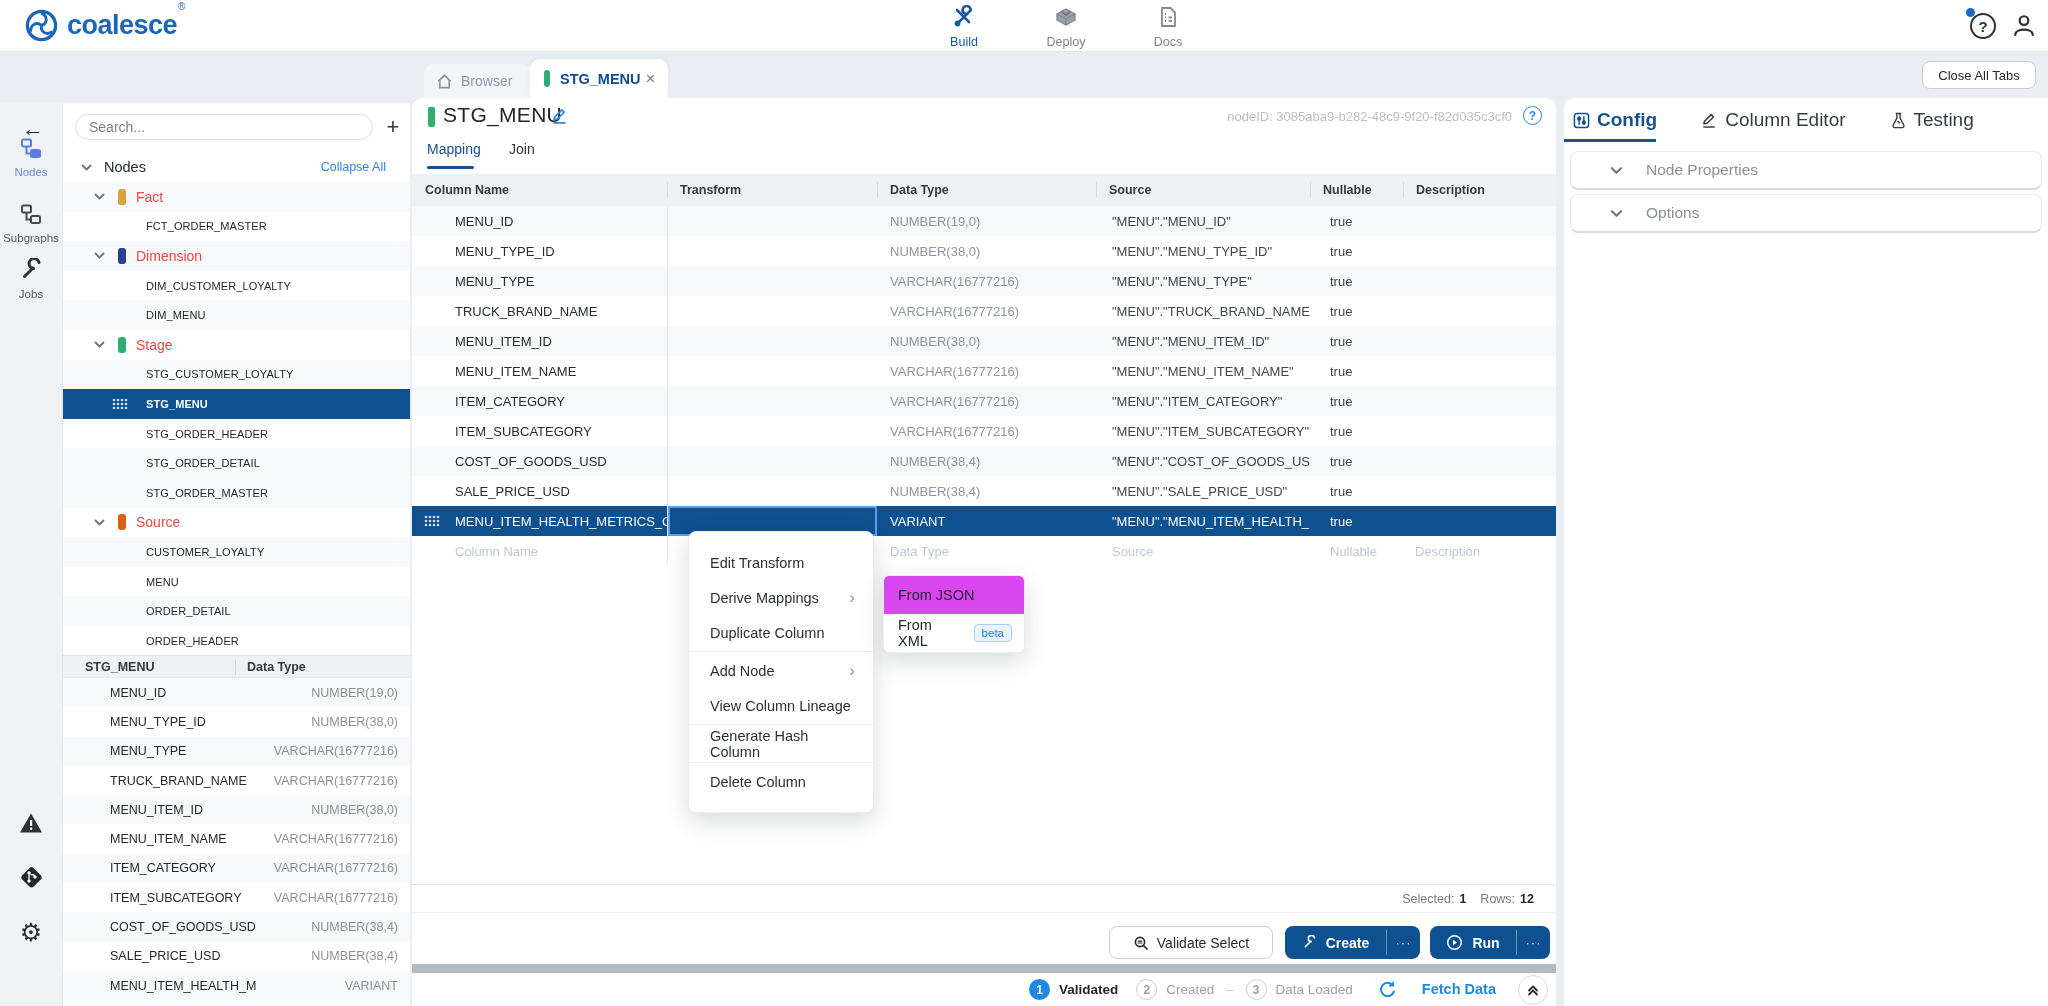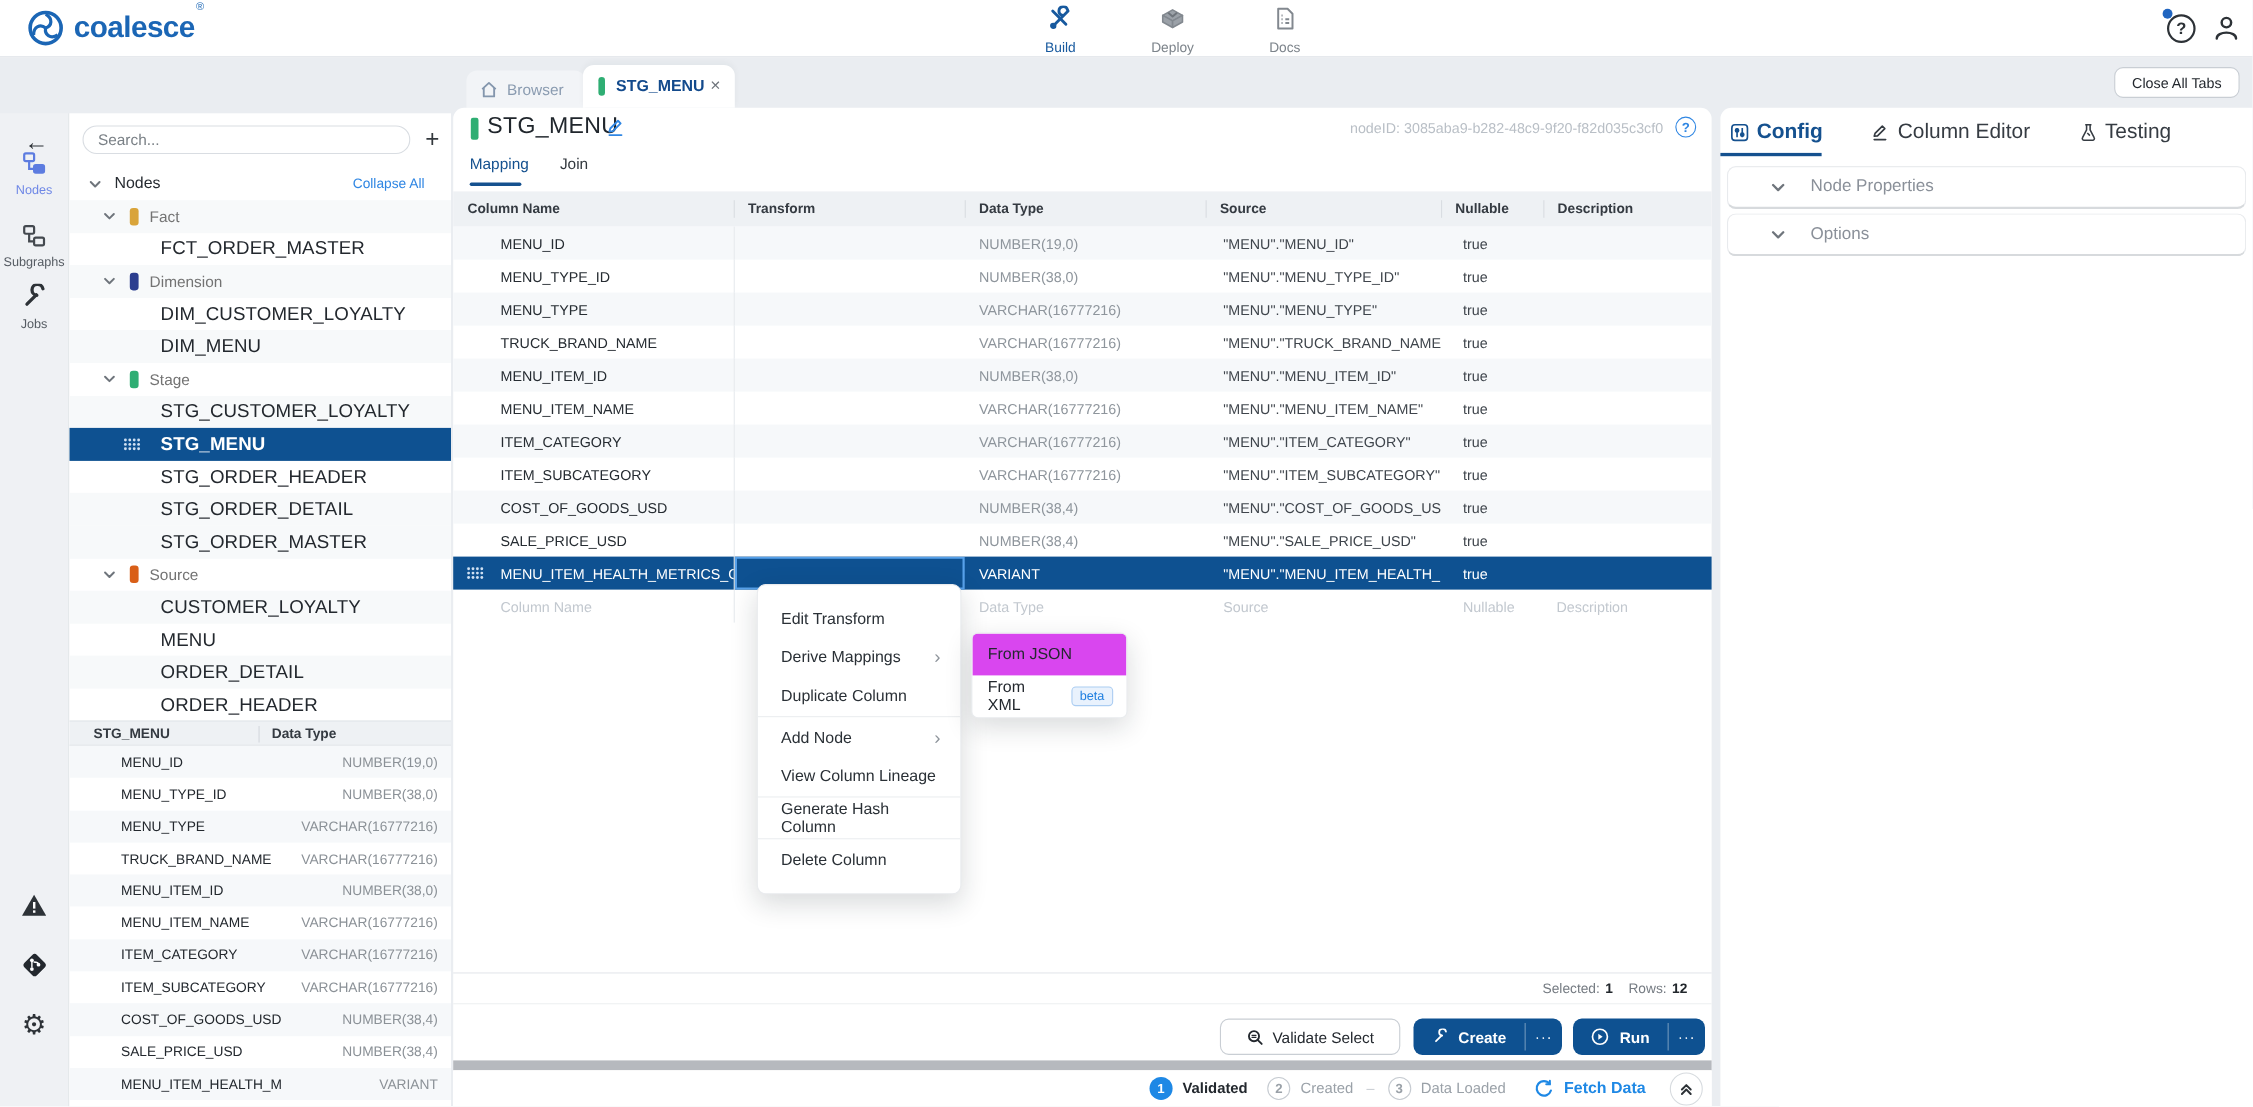--- a/index.html
+++ b/index.html
@@ -42,22 +42,22 @@
   .add-btn{position:absolute;left:316px;top:10px;width:28px;height:28px;font-size:22px;color:#33383d;display:flex;align-items:center;justify-content:center;cursor:pointer}
   .tree-header{position:absolute;left:0;top:49px;width:347px;height:30px;display:flex;align-items:center}
   .tree-header .chev{margin-left:17px;display:flex}
   .tree-header .thl{margin-left:11px;font-size:14.5px;color:#262b31}
   .collapse-all{margin-left:auto;margin-right:24px;font-size:12.5px;color:#2f86e3;cursor:pointer}
   .tree{position:absolute;left:0;top:79px;width:347px}
   .trow{height:29.6px;display:flex;align-items:center;cursor:pointer}
   .trow.stripe{background:#f7f9fa}
   .trow .chev{margin-left:30px;display:flex}
   .cbar{width:8px;height:16px;border-radius:3px;margin-left:12px}
-  .trow.cat .tlabel{margin-left:10px;font-size:14px;color:#737373}
-  .trow.leaf .tlabel{margin-left:83px;font-size:17px;color:#23282e;letter-spacing:.1px}
+  .trow.cat .tlabel{margin-left:10px;font-size:14px;color:#ef4444}
+  .trow.leaf .tlabel{margin-left:83px;font-size:11px;color:#23282e;letter-spacing:.1px}
   .trow.sel{background:#0e5191}
   .trow.sel .tlabel{color:#fff;margin-left:18px;font-weight:bold}
   .dots{margin-left:49px;display:flex;color:#cfe0f2}
   .sidecols-header{position:absolute;left:0;top:552px;width:347px;height:23px;background:#eef1f4;border-top:1px solid #e2e5e9;border-bottom:1px solid #e2e5e9;display:flex;align-items:center}
   .sidecols-header .h1{margin-left:22px;font-size:12.5px;font-weight:bold;color:#343a41}
   .sidecols-header .vd{position:absolute;left:172px;top:4px;width:1px;height:15px;background:#d4d8dd}
   .sidecols-header .h2{position:absolute;left:184px;font-size:12.5px;font-weight:bold;color:#343a41}
   .sidecols{position:absolute;left:0;top:575px;width:347px}
   .srow{height:29.3px;display:flex;align-items:center;justify-content:space-between;padding:0 12px 0 47px}
   .srow.stripe{background:#f6f8fa}
@@ -121,21 +121,21 @@
   .m-scroll{position:absolute;left:0;top:866px;width:1144px;height:9px;background:#b6b9be}
   .stepper{position:absolute;left:0;top:875px;width:1144px;height:33px;background:#fff;display:flex;align-items:center;justify-content:flex-end;padding-right:8px}
   .step-circle{width:21px;height:21px;border-radius:50%;display:flex;align-items:center;justify-content:center;font-size:12px;font-weight:bold;flex:0 0 auto}
   .step-circle.on{background:#1e88e5;color:#fff}
   .step-circle.off{border:1.5px solid #c6cbd1;color:#9aa1a8}
   .step-label{font-size:13.5px;margin-left:9px}
   .step-label.on{color:#23282e;font-weight:bold}
   .step-label.off{color:#9aa1a8}
   .step-gap{width:18px}
   .step-dash{color:#c6cbd1;margin:0 12px;font-size:13px}
-  .fetch{display:flex;align-items:center;gap:10px;margin-left:26px;cursor:pointer}
+  .fetch{display:flex;gap:26px;margin-left:26px;cursor:pointer}
   .fetch .ft{font-size:14.5px;color:#1e88e5;font-weight:bold}
   .collapse-btn{width:30px;height:30px;border:1px solid #d7dbdf;border-radius:50%;margin-left:22px;display:flex;align-items:center;justify-content:center;cursor:pointer;background:#fff}
 
   
   .ctx-menu{position:absolute;left:688px;top:531px;width:186px;background:#fff;border:1px solid #e9ebee;border-radius:8px;
     box-shadow:0 8px 24px rgba(20,30,40,.16);padding:13px 0;z-index:50}
   .ctx-item{height:35px;display:flex;align-items:center;padding:0 18px 0 21px;font-size:14.5px;color:#2a3036;cursor:pointer}
   .ctx-item .sub-arrow{margin-left:auto;color:#8f959c;font-size:17px}
   .ctx-sep{height:1px;background:#eceef0;margin:1px 0}
   .ctx-sub{position:absolute;left:883px;top:575px;width:142px;background:#fff;border:1px solid #e9ebee;border-radius:6px;

